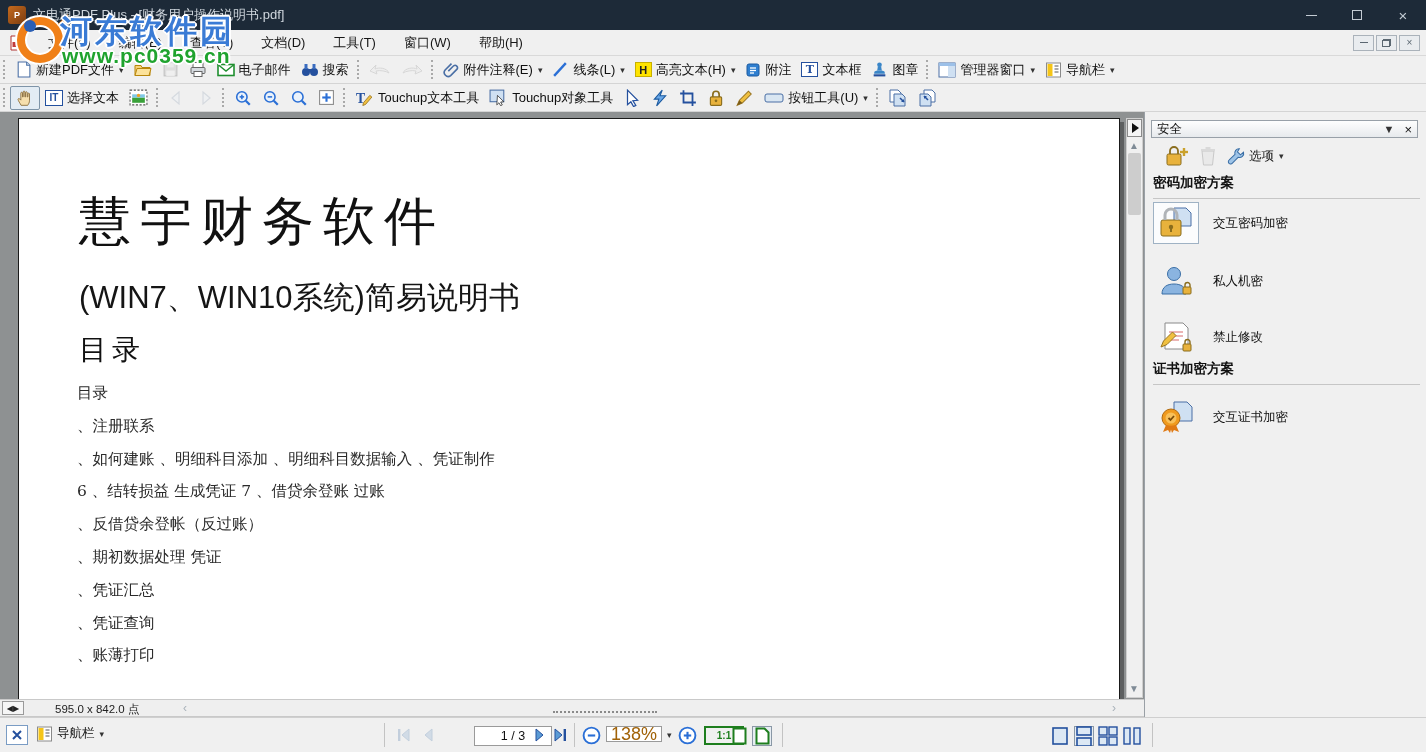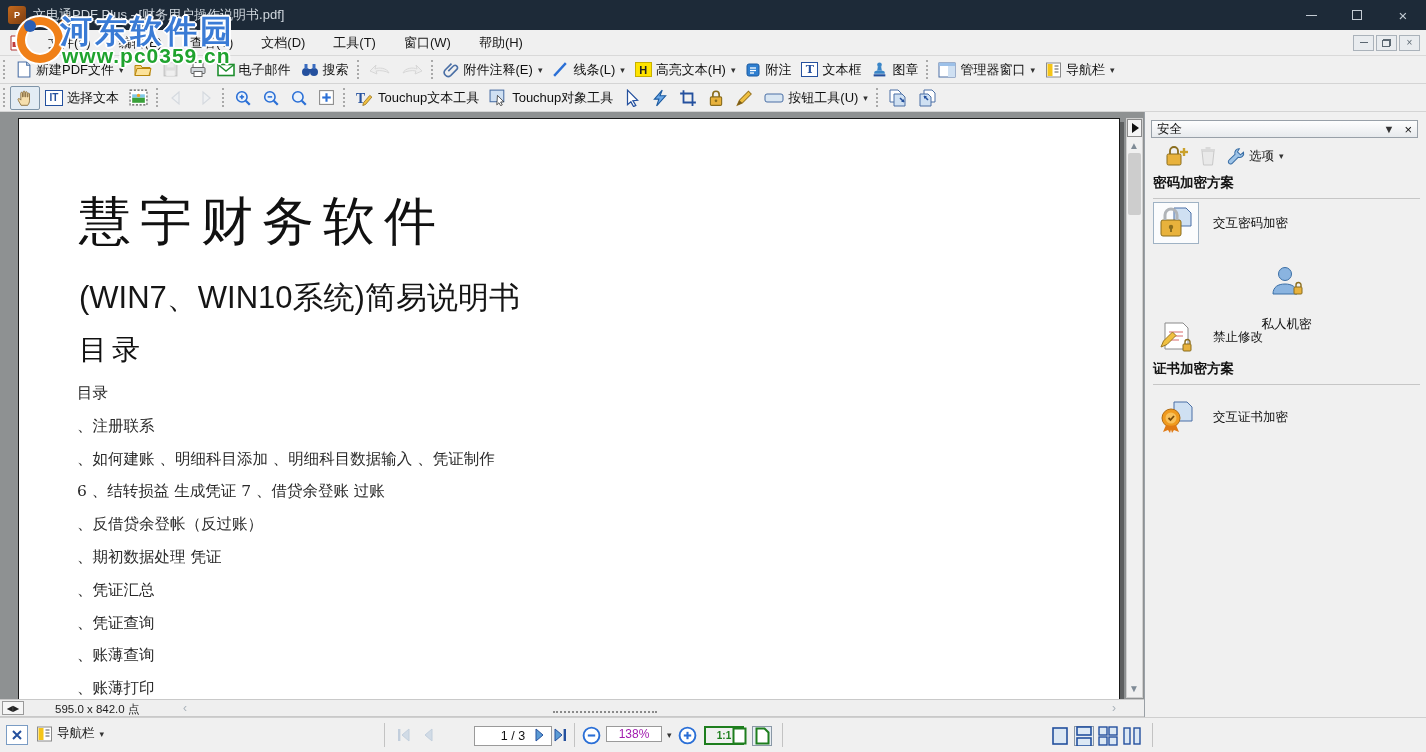--- a/index.html
+++ b/index.html
@@ -76,21 +76,21 @@
   .pnl-sec { position:absolute; left:8px; right:6px; font-size:13.5px; font-weight:bold; color:#111; border-bottom:1px solid #c6c6c6; padding-bottom:6px; }
   .pnl-item { position:absolute; left:8px; right:6px; display:flex; align-items:center; gap:14px; font-size:12.5px; color:#111; }
   .pnl-ic-box { width:46px; height:42px; display:flex; align-items:center; justify-content:center; }
   .pnl-ic-box.sel { border:1px solid #9fb2c4; background:#fbfcfd; }
 
   
   .statusbar { position:absolute; left:0; top:717px; width:1426px; height:35px; background:#f0f0f0; border-top:1px solid #cfcfcf; }
   .sb-sep { position:absolute; top:5px; height:24px; border-left:1px solid #c3c3c3; }
   .sb-btn { position:absolute; display:flex; align-items:center; gap:4px; font-size:12.5px; color:#111; }
   .pagebox { position:absolute; left:446px; top:8px; width:78px; height:20px; background:#fff; border:1px solid #9a9a9a; display:flex; align-items:center; justify-content:center; font-size:12.5px; color:#111;margin-left:28px; }
-  .zoombox { position:absolute; left:606px; top:8px; width:56px; height:16px; background:#fff; border:1px solid #9a9a9a; display:flex; align-items:center; justify-content:center; font-size:12px; color:#a21caf; }
+  .zoombox { position:absolute; left:606px; top:8px; width:56px; height:16px; background:#fff; border:1px solid #9a9a9a; display:flex; align-items:center; justify-content:center; font-size:18px; color:#a16207; }
   .g-btn { position:absolute; top:8px; width:20px; height:20px; display:flex; align-items:center; justify-content:center; }
   .g-11 { border:2px solid #1e7e1e; color:#1e7e1e; font-size:10px; font-weight:bold; width:40px; height:19px; }
   .sel-box { border:1px solid #8a98a6; background:#e7edf3; }
   .dots { position:absolute; left:553px; top:-11px; width:104px; height:6px; border-bottom:2px dotted #8a8a8a; }
 
   
   .watermark { position:absolute; left:0; top:0; width:620px; height:110px; z-index:60; pointer-events:none; }
   .wm-name { position:absolute; left:60px; top:10px; font-size:32px; font-weight:bold; letter-spacing:3px; color:#3a7bd5;
     text-shadow:-2px 0 #fff,2px 0 #fff,0 -2px #fff,0 2px #fff,-1px -1px #fff,1px 1px #fff,-1px 1px #fff,1px -1px #fff; }
   .wm-url { position:absolute; left:62px; top:44px; font-size:21px; font-weight:bold; letter-spacing:1px; color:#1fa32e;
@@ -398,21 +398,20 @@
       <div class="doc-heading">目录</div>
       <div class="doc-toc">
         <div>目录</div>
         <div>、注册联系</div>
         <div>、如何建账 、明细科目添加 、明细科目数据输入 、凭证制作</div>
         <div>6 、结转损益 生成凭证 7 、借贷余登账 过账</div>
         <div>、反借贷余登帐（反过账）</div>
         <div>、期初数据处理 凭证</div>
         <div>、凭证汇总</div>
         <div>、凭证查询</div>
-        <div>、账薄查询</div>
         <div>、账薄打印</div>
       </div>
     </div>
     <div class="vscroll">
       <div class="vs-toggle">
         <svg width="8" height="10" viewBox="0 0 8 10">
             <path d="M1 0l7 5-7 5z" fill="#111"></path>
           </svg>
       </div>
       <div class="vs-up">▲</div>
@@ -460,21 +459,21 @@
         <svg width="36" height="34" viewBox="0 0 36 34">
             <path d="M16 2h12l5 5v13H16z" fill="#cfe0f2" stroke="#4a6fa5"></path>
             <rect x="3" y="14" width="20" height="16" rx="2" fill="#e8b23c" stroke="#8a6d1d"></rect>
             <path d="M7 14V9a6 6 0 0112 0v5" fill="none" stroke="#b0b4b8" stroke-width="3"></path>
             <circle cx="13" cy="21" r="2.2" fill="#8a6d1d"></circle>
             <rect x="12" y="22" width="2" height="4" fill="#8a6d1d"></rect>
           </svg>
       </span>
       <span>交互密码加密</span>
     </div>
-    <div class="pnl-item" style="top:148px;flex-direction:column;">
+    <div class="pnl-item" style="top:148px;">
       <span class="pnl-ic-box">
         <svg width="34" height="32" viewBox="0 0 34 32">
             <circle cx="15" cy="9" r="6.5" fill="#8ab4e0" stroke="#3a6ea5"></circle>
             <path d="M3 29c0-7 5-10 12-10s12 3 12 10z" fill="#8ab4e0" stroke="#3a6ea5"></path>
             <rect x="24" y="22" width="8" height="7" rx="1" fill="#e8b23c" stroke="#8a6d1d"></rect>
             <path d="M26 22v-2a2.5 2.5 0 015 0v2" fill="none" stroke="#8a6d1d" stroke-width="1.4"></path>
           </svg>
       </span>
       <span>私人机密</span>
     </div>

